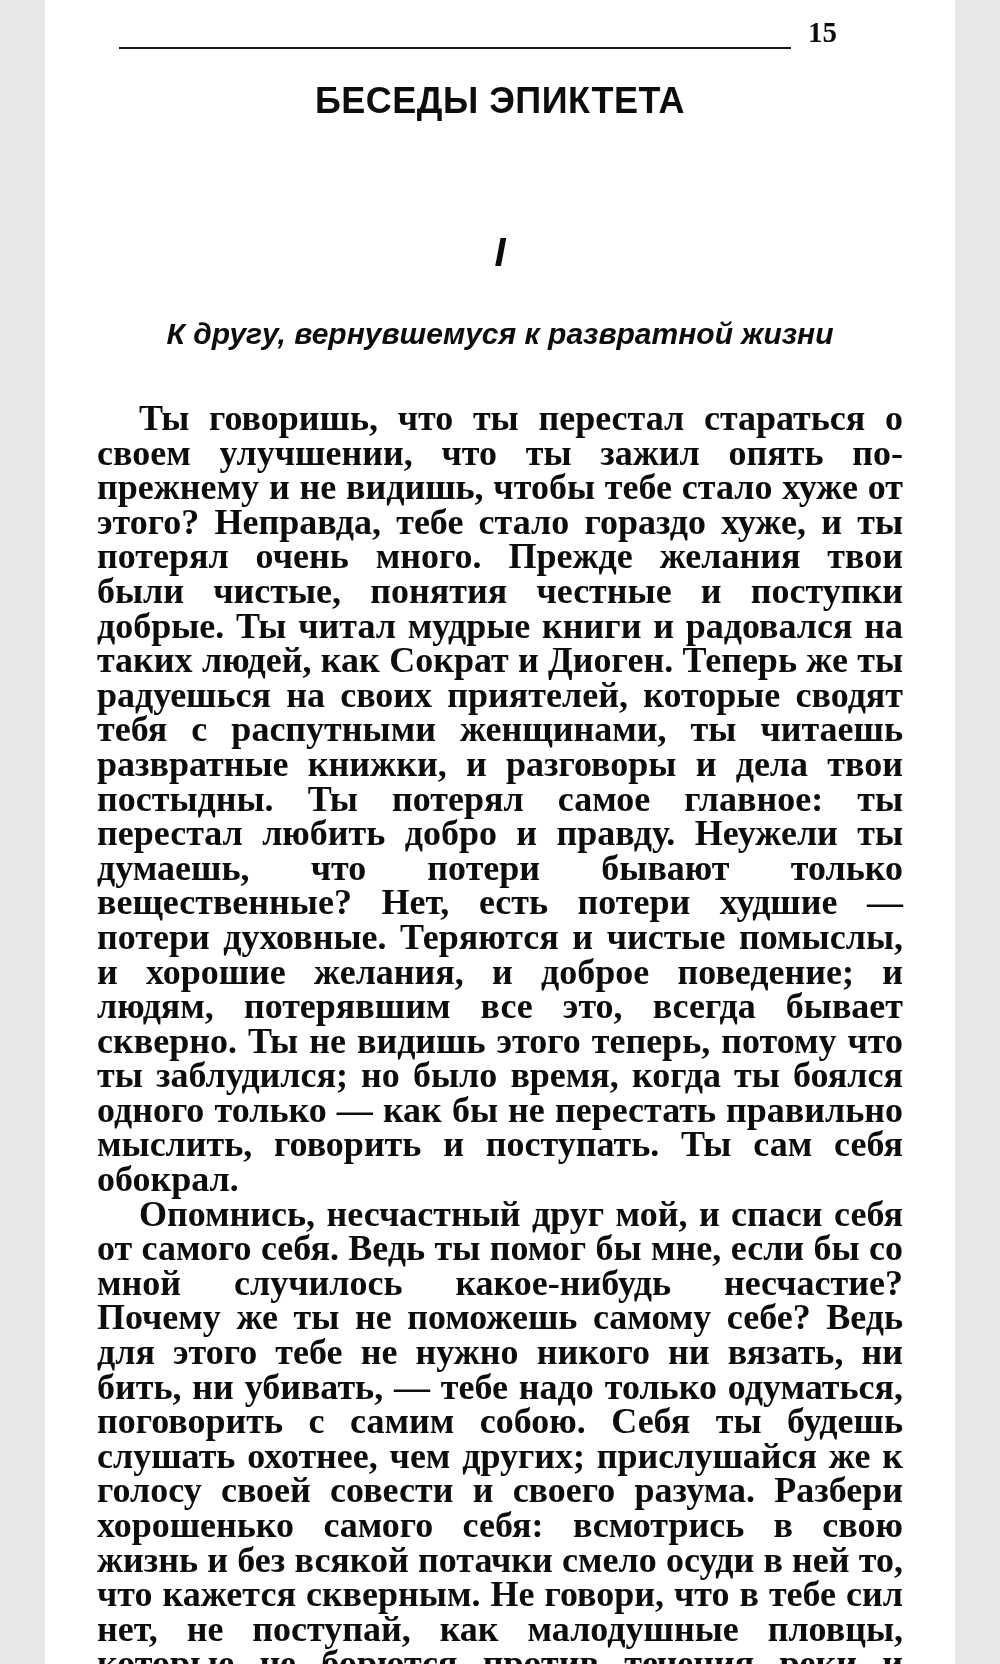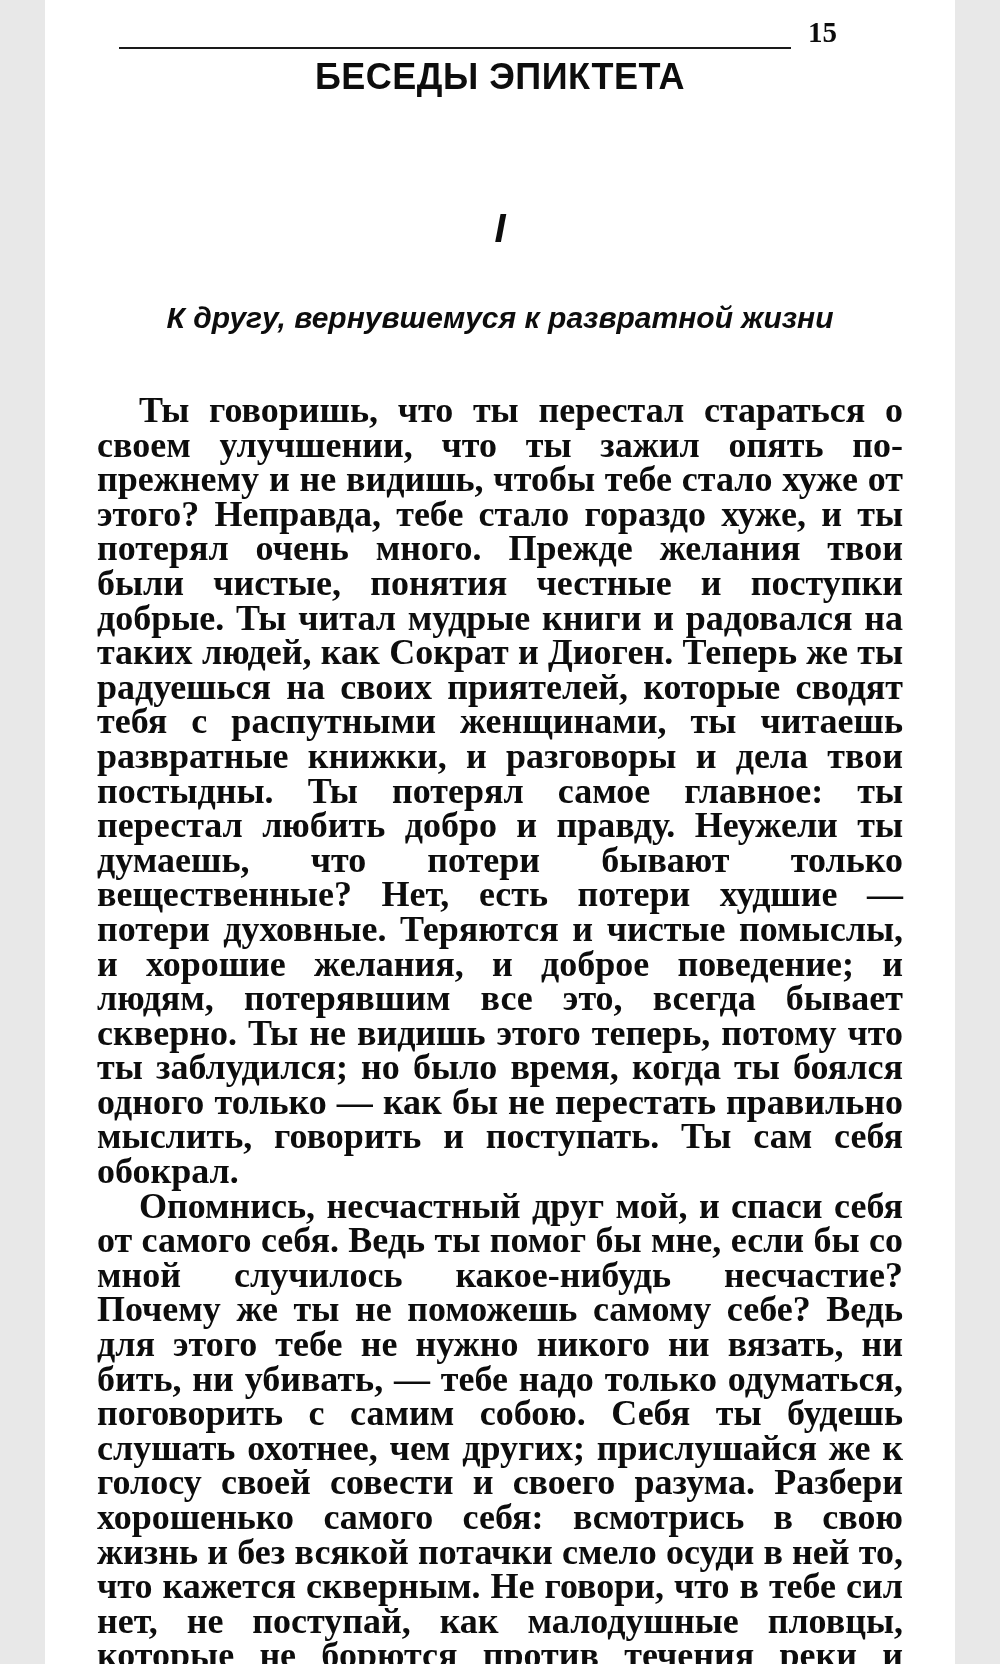--- a/index.html
+++ b/index.html
@@ -35,40 +35,40 @@
     background: #1a1a1a;
   }
   .content-column {
     position: absolute;
     top: 0;
     left: 52px;
     width: 806px;
   }
   .book-title {
     margin: 0;
-    padding-top: 56px;
+    padding-top: 80px;
     text-align: center;
     font-family: "Liberation Sans", sans-serif;
     font-size: 36px;
     font-weight: 700;
     letter-spacing: 0.5px;
     color: #0d0d0d;
   }
   .chapter-number {
     margin: 0;
     padding-top: 108px;
     text-align: center;
     font-family: "Liberation Sans", sans-serif;
     font-size: 40px;
     font-weight: 700;
     font-style: italic;
     color: #0d0d0d;
   }
   .chapter-title {
-    margin: 8px;
+    margin: 0;
     padding-top: 42px;
     text-align: center;
     font-family: "Liberation Sans", sans-serif;
     font-size: 30px;
     font-weight: 700;
     font-style: italic;
     color: #0d0d0d;
   }
   .body-text {
     padding-top: 50px;

